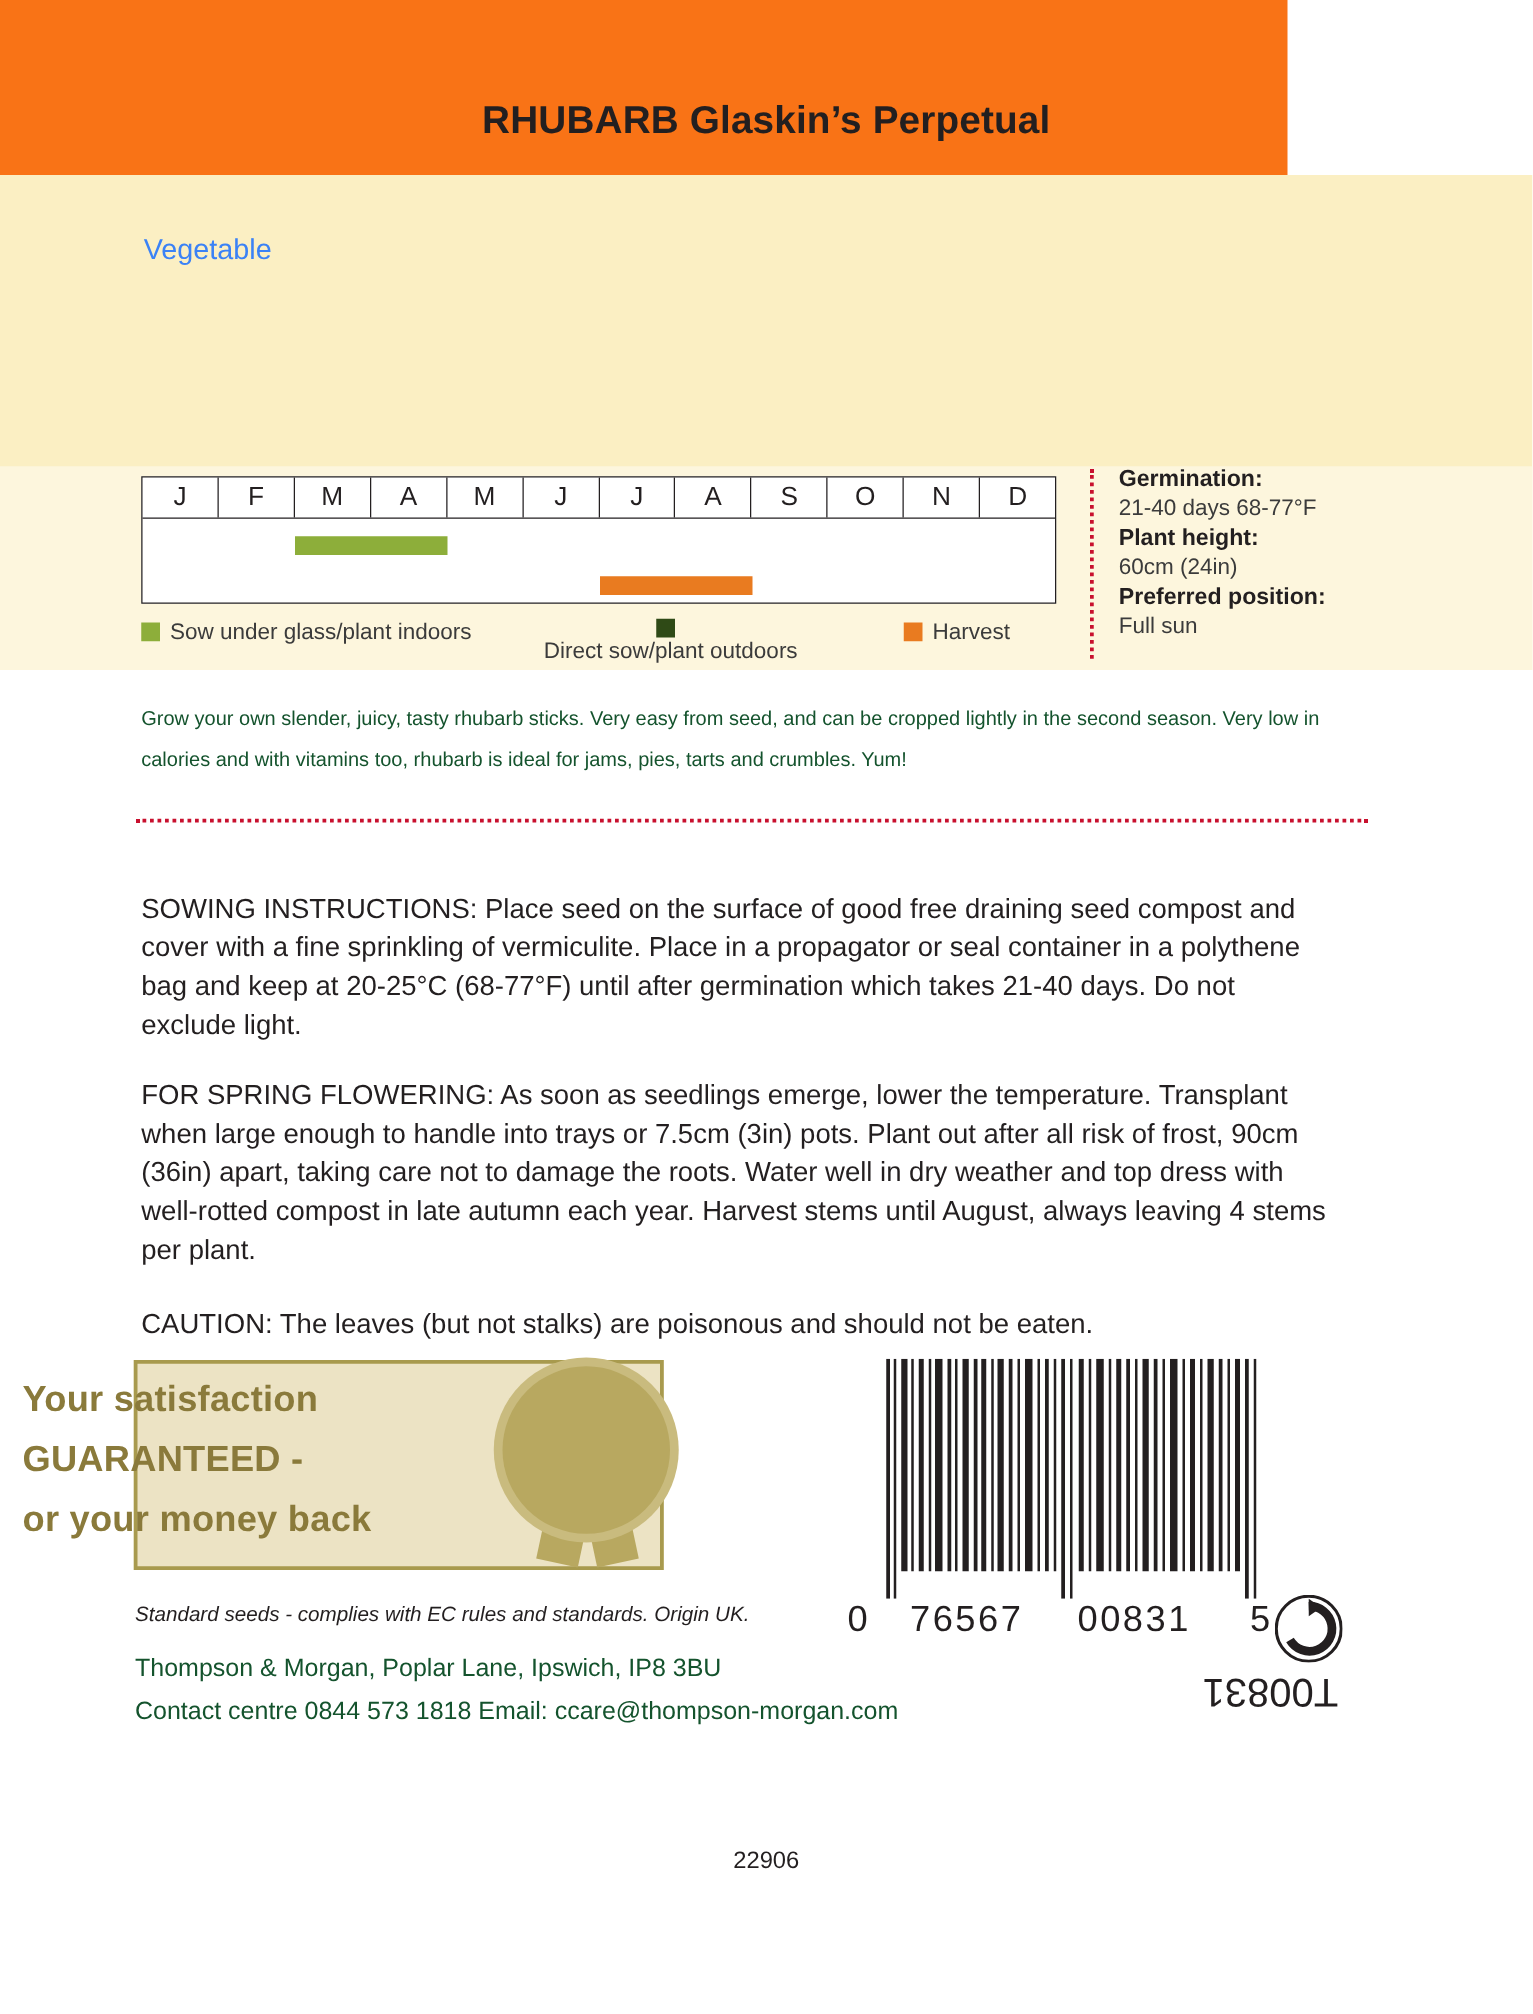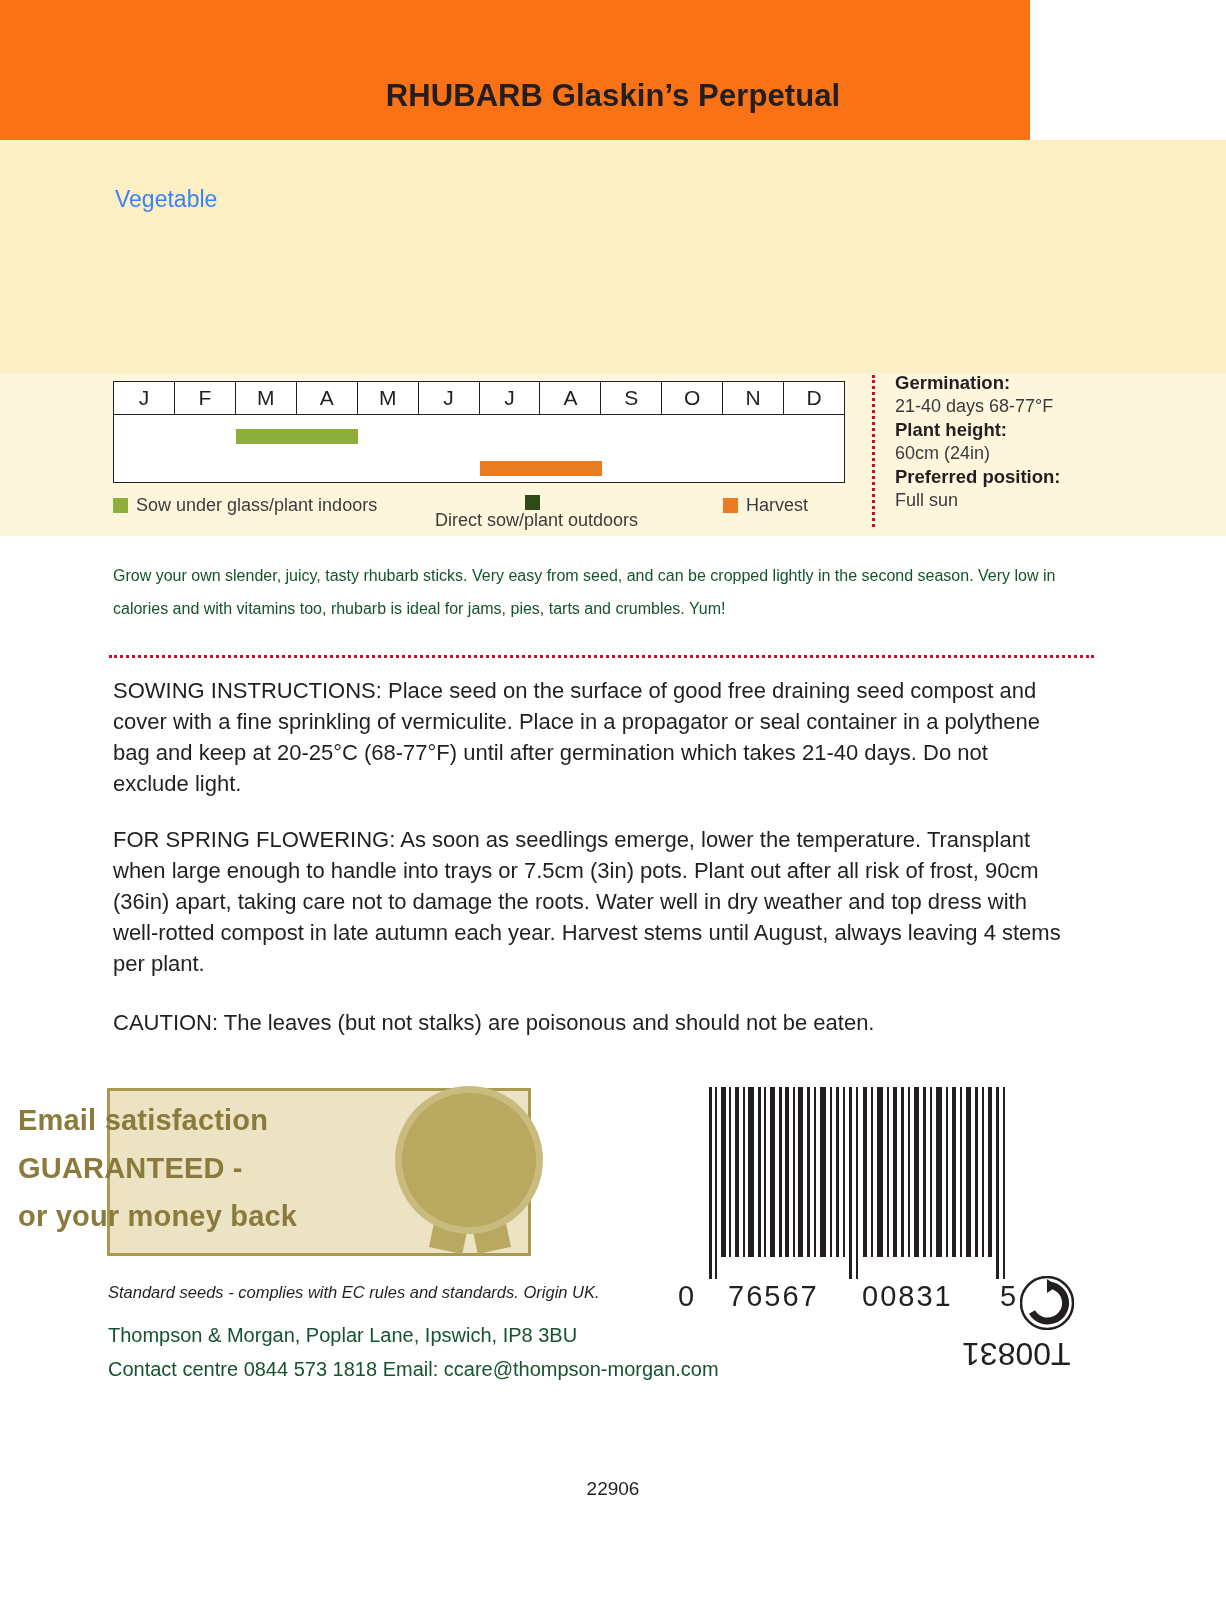--- a/index.html
+++ b/index.html
@@ -175,20 +175,21 @@
   }
 
   
   .sect {
     position: absolute;
     left: 113px;
     width: 955px;
     font-size: 22px;
     line-height: 31px;
     color: #231f20;
+    margin-top: 36px;
   }
   .sect .label { font-weight: normal; }
 
   
   .guarantee {
     position: absolute;
     left: 107px; top: 1088px;
     width: 424px;
     height: 168px;
     border: 3px solid #a89a4e;
@@ -368,21 +369,21 @@
 
   <div class="sect" style="top:824px;">
     <span class="label">FOR SPRING FLOWERING:</span><span> As soon as seedlings emerge, lower the temperature. Transplant when large enough to handle into trays or 7.5cm (3in) pots. Plant out after all risk of frost, 90cm (36in) apart, taking care not to damage the roots. Water well in dry weather and top dress with well-rotted compost in late autumn each year. Harvest stems until August, always leaving 4 stems per plant.</span>
   </div>
 
   <div class="sect" style="top:1007px;">
     <span class="label">CAUTION:</span><span> The leaves (but not stalks) are poisonous and should not be eaten.</span>
   </div>
 
   <div class="guarantee"></div>
-  <div class="g-line" style="top:1104px;">Email satisfaction</div>
+  <div class="g-line" style="top:1104px;">Your satisfaction</div>
   <div class="g-line" style="top:1152px;">GUARANTEED -</div>
   <div class="g-line" style="top:1200px;">or your money back</div>
 
   <div class="rosette">
     <div class="ribbon" style="left:38px; top:112px; transform:rotate(12deg);"></div>
     <div class="ribbon" style="left:76px; top:112px; transform:rotate(-12deg);"></div>
     <div class="rosette-circle"></div>
   </div>
 
   <div class="barcode">

